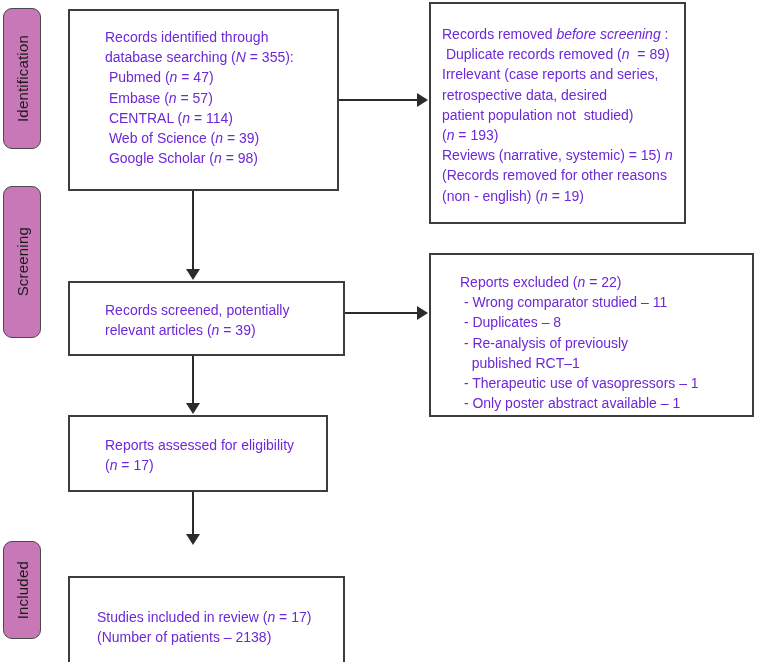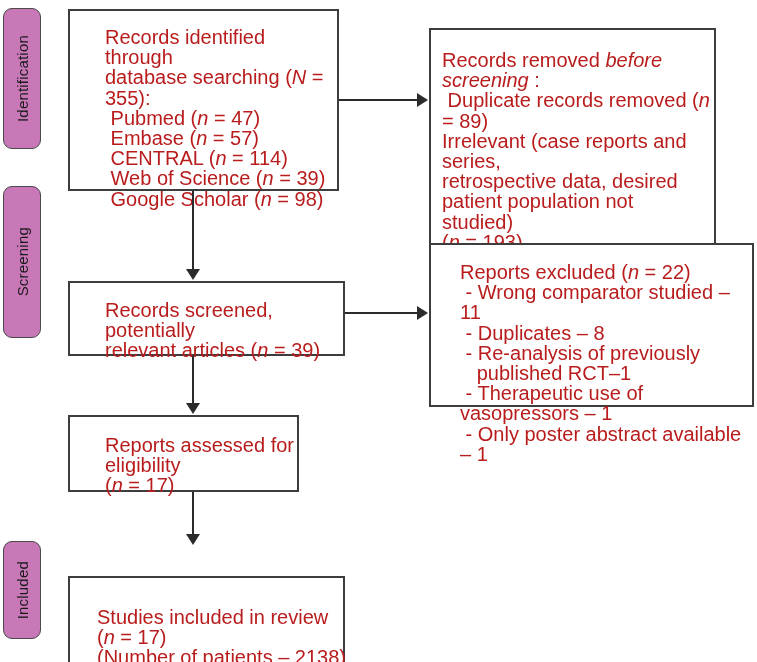--- a/index.html
+++ b/index.html
@@ -42,23 +42,23 @@
 
   
   .flow-box {
     position: absolute;
     background: #ffffff;
     border: 2px solid #3d3d3d;
     box-sizing: border-box;
   }
   .flow-box .box-text {
     position: absolute;
-    font-size: 20px;
+    font-size: 14px;
     line-height: 20.2px;
-    color: #b91c1c;
+    color: #6d28d9;
     white-space: pre-wrap;
   }
   .box-text i { font-style: italic; }
 
   
   .conn-line {
     position: absolute;
     background: #2b2b2b;
   }
   .conn-v { width: 2px; }
@@ -101,48 +101,48 @@
   <div class="flow-box" style="left:68px; top:9px; width:271px; height:182px;">
     <div class="box-text" style="left:35px; top:16px; width:230px;">Records identified through
 database searching (<i>N</i> = 355):
  Pubmed (<i>n</i> = 47)
  Embase (<i>n</i> = 57)
  CENTRAL (<i>n</i> = 114)
  Web of Science (<i>n</i> = 39)
  Google Scholar (<i>n</i> = 98)</div>
   </div>
 
-  <div class="flow-box" style="left:429px; top:2px; width:287px; height:222px;margin-top:26px;">
+  <div class="flow-box" style="left:429px; top:2px; width:257px; height:222px;">
     <div class="box-text" style="left:11px; top:20px; width:272px;">Records removed <i>before screening</i> :
  Duplicate records removed (<i>n</i>  = 89)
 Irrelevant (case reports and series,
 retrospective data, desired
 patient population not  studied)
 (<i>n</i> = 193)
 Reviews (narrative, systemic) = 15) <i>n</i>
 (Records removed for other reasons
 (non - english) (<i>n</i> = 19)</div>
   </div>
 
   <div class="flow-box" style="left:68px; top:281px; width:277px; height:75px;padding-left:28px;">
     <div class="box-text" style="left:35px; top:17px; width:240px;">Records screened, potentially
 relevant articles (<i>n</i> = 39)</div>
   </div>
 
-  <div class="flow-box" style="left:429px; top:243px; width:325px; height:164px;">
+  <div class="flow-box" style="left:429px; top:253px; width:325px; height:164px;">
     <div class="box-text" style="left:29px; top:17px; width:295px;">Reports excluded (<i>n</i> = 22)
  - Wrong comparator studied – 11
  - Duplicates – 8
  - Re-analysis of previously
    published RCT–1
  - Therapeutic use of vasopressors – 1
  - Only poster abstract available – 1</div>
   </div>
 
-  <div class="flow-box" style="left:68px; top:415px; width:231px; height:77px;">
+  <div class="flow-box" style="left:68px; top:415px; width:260px; height:77px;">
     <div class="box-text" style="left:35px; top:18px; width:240px;">Reports assessed for eligibility
 (<i>n</i> = 17)</div>
   </div>
 
   <div class="flow-box" style="left:68px; top:576px; width:277px; height:99px;">
     <div class="box-text" style="left:27px; top:29px; width:250px;">Studies included in review (<i>n</i> = 17)
 (Number of patients – 2138)</div>
   </div>
 
   <div class="conn-line conn-v" style="left:192px; top:191px; height:79px;"></div>

